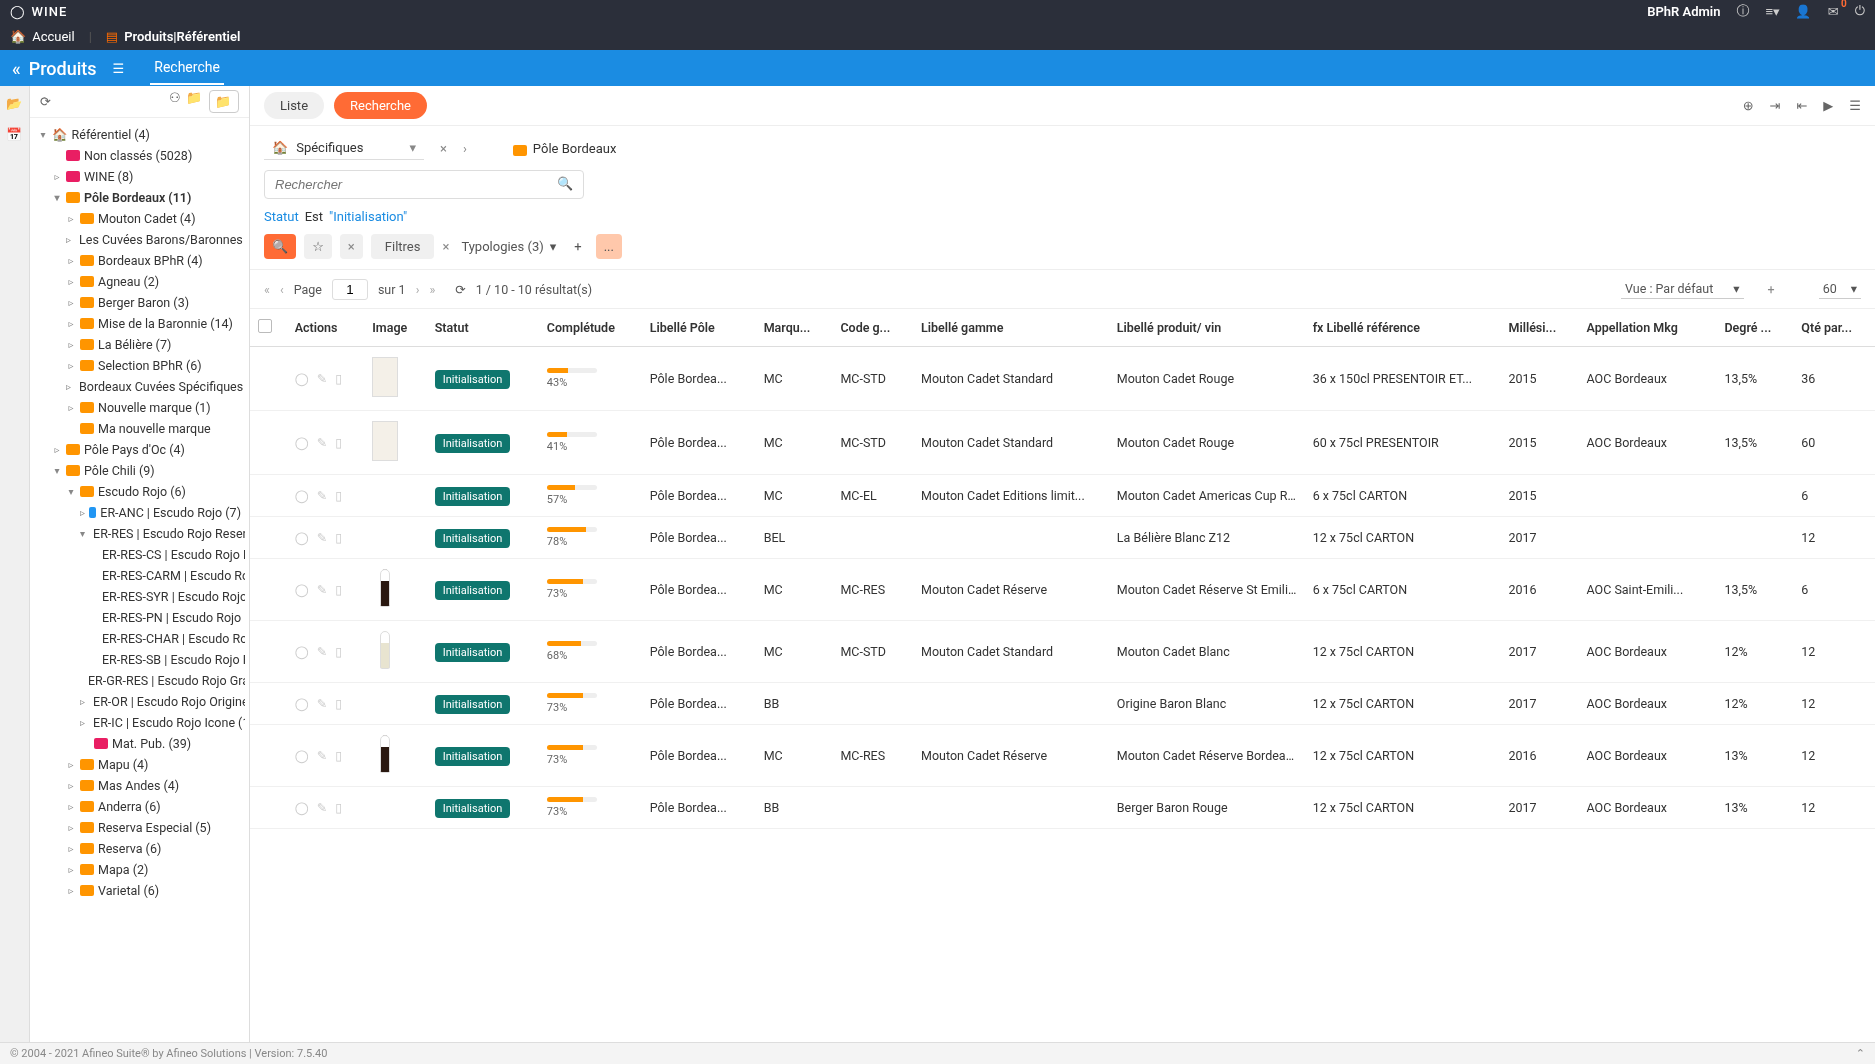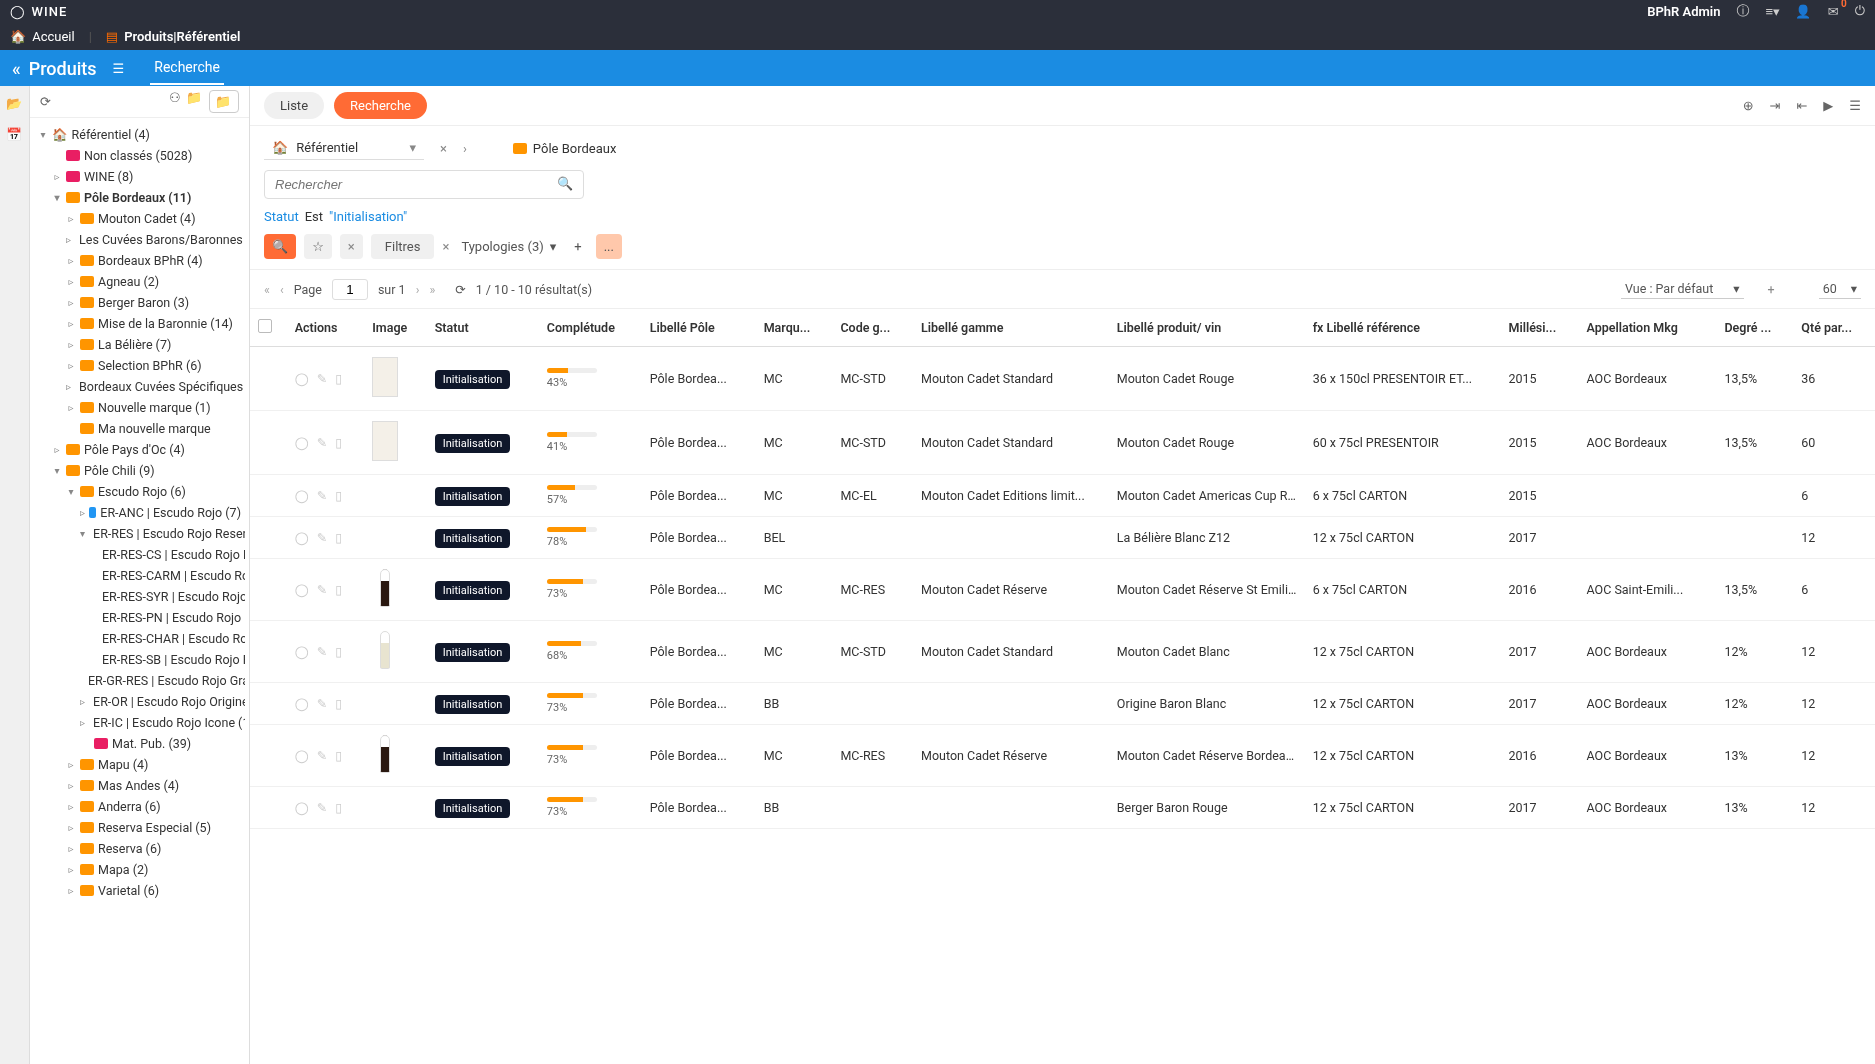--- a/index.html
+++ b/index.html
@@ -51,21 +51,21 @@
 .seg-btn { padding: 6px 16px; border-radius: 14px; cursor: pointer; font-size: 13px; background: #f0f0f0; color: #444; }
 .seg-btn.active { background: #ff6b35; color: #fff; }
 .content-toolbar .right { margin-left: auto; display: flex; gap: 16px; color: #666; }
 .content-toolbar .right .cicon { cursor: pointer; }
 
 .filterbar { padding: 10px 14px; display: flex; flex-direction: column; gap: 10px; }
 .breadcrumb-row { display: flex; align-items: center; gap: 10px; }
 .bc-select { display: flex; align-items: center; gap: 8px; padding: 4px 8px; border-bottom: 1px solid #ddd; width: 160px; cursor: pointer; }
 .bc-chevron { color: #888; }
 .bc-close { color: #888; cursor: pointer; padding: 0 6px; }
-.bc-path { display: flex; align-items: center; gap: 6px; padding-left: 36px; }
+.bc-path { display: flex; align-items: flex-end; gap: 6px; padding-left: 36px; }
 
 .search-box { position: relative; width: 320px; }
 .search-box input { width: 100%; padding: 6px 30px 6px 10px; border: 1px solid #ddd; border-radius: 4px; font-size: 13px; font-style: italic; color: #888; }
 .search-box .sicon2 { position: absolute; right: 10px; top: 6px; color: #aaa; }
 
 .filter-row { display: flex; align-items: center; gap: 6px; font-size: 13px; }
 .filter-row .blue { color: #1b8ce2; cursor: pointer; }
 .filter-row .quoted { color: #1b8ce2; }
 
 .pill-row { display: flex; align-items: center; gap: 8px; }
@@ -81,21 +81,21 @@
 .paging-row input { width: 36px; text-align: center; border: 1px solid #ddd; border-radius: 3px; padding: 2px; }
 .paging-row .view-right { margin-left: auto; display: flex; align-items: center; gap: 24px; }
 .paging-row .view-select { border-bottom: 1px solid #ccc; padding: 2px 4px; display:flex; align-items:center; gap:20px; cursor:pointer;}
 .paging-row .count-select { border-bottom: 1px solid #ccc; padding: 2px 4px; display:flex; align-items:center; gap:14px; cursor:pointer;}
 
 
 .table-wrap { flex: 1; overflow: auto; }
 table { border-collapse: collapse; width: 100%; min-width: 1400px; }
 th { text-align: left; font-weight: 600; font-size: 12.5px; padding: 10px 8px; border-bottom: 1px solid #ddd; white-space: nowrap; color: #333; background: #fff; position: sticky; top: 0; }
 td { padding: 10px 8px; border-bottom: 1px solid #f0f0f0; font-size: 12.5px; white-space: nowrap; overflow: hidden; text-overflow: ellipsis; max-width: 160px; }
-.status-badge { background: #0f172a; color: #fff; padding: 3px 8px; border-radius: 4px; font-size: 11px; }
+.status-badge { background: #0f766e; color: #fff; padding: 3px 8px; border-radius: 4px; font-size: 11px; }
 .progress { width: 50px; }
 .progress-bar { height: 5px; background: #eee; border-radius: 3px; overflow: hidden; margin-bottom: 3px; }
 .progress-fill { height: 100%; background: #ff9500; }
 .progress-text { font-size: 11px; color: #666; }
 .action-icons { display: flex; gap: 8px; color: #ccc; }
 .action-icons span { cursor: pointer; }
 .thumb { width: 26px; height: 40px; background: #f4f0e8; border: 1px solid #ddd; display: inline-block; }
 .thumb.bottle { background: linear-gradient(#fff 0%, #fff 30%, #2a1810 30%, #2a1810 100%); border-radius: 6px 6px 2px 2px; width: 10px; height: 38px; margin-left:8px;}
 .thumb.bottle.white { background: linear-gradient(#fff 0%, #fff 30%, #e8e4d0 30%, #e8e4d0 100%); }
 .checkbox { width: 14px; height: 14px; border: 1px solid #bbb; border-radius: 2px; display: inline-block; cursor: pointer; }
@@ -362,21 +362,21 @@
           <span class="cicon">⇤</span>
           <span class="cicon">▶</span>
           <span class="cicon">☰</span>
         </div>
       </div>
 
       <div class="filterbar">
         <div class="breadcrumb-row">
           <div class="bc-select">
             <span>🏠</span>
-            <span>Référentiel</span>
+            <span>Spécifiques</span>
             <span class="bc-chevron" style="margin-left:auto">▾</span>
           </div>
           <span class="bc-close">×</span>
           <span style="color:#888">›</span>
           <div class="bc-path">
             <span class="folder-icon fi-orange"></span>
             <span>Pôle Bordeaux</span>
           </div>
         </div>
 
@@ -728,13 +728,17 @@
                 <td>AOC Bordeaux</td>
                 <td>13%</td>
                 <td>12</td>
               </tr>
             </tbody>
         </table>
       </div>
     </div>
   </div>
 
+  <div class="footer">
+    <span>© 2004 - 2021 Afineo Suite® by Afineo Solutions | Version: 7.5.40</span>
+    <span class="fr">⌃</span>
+  </div>
 </div>
 
 </body></html>

